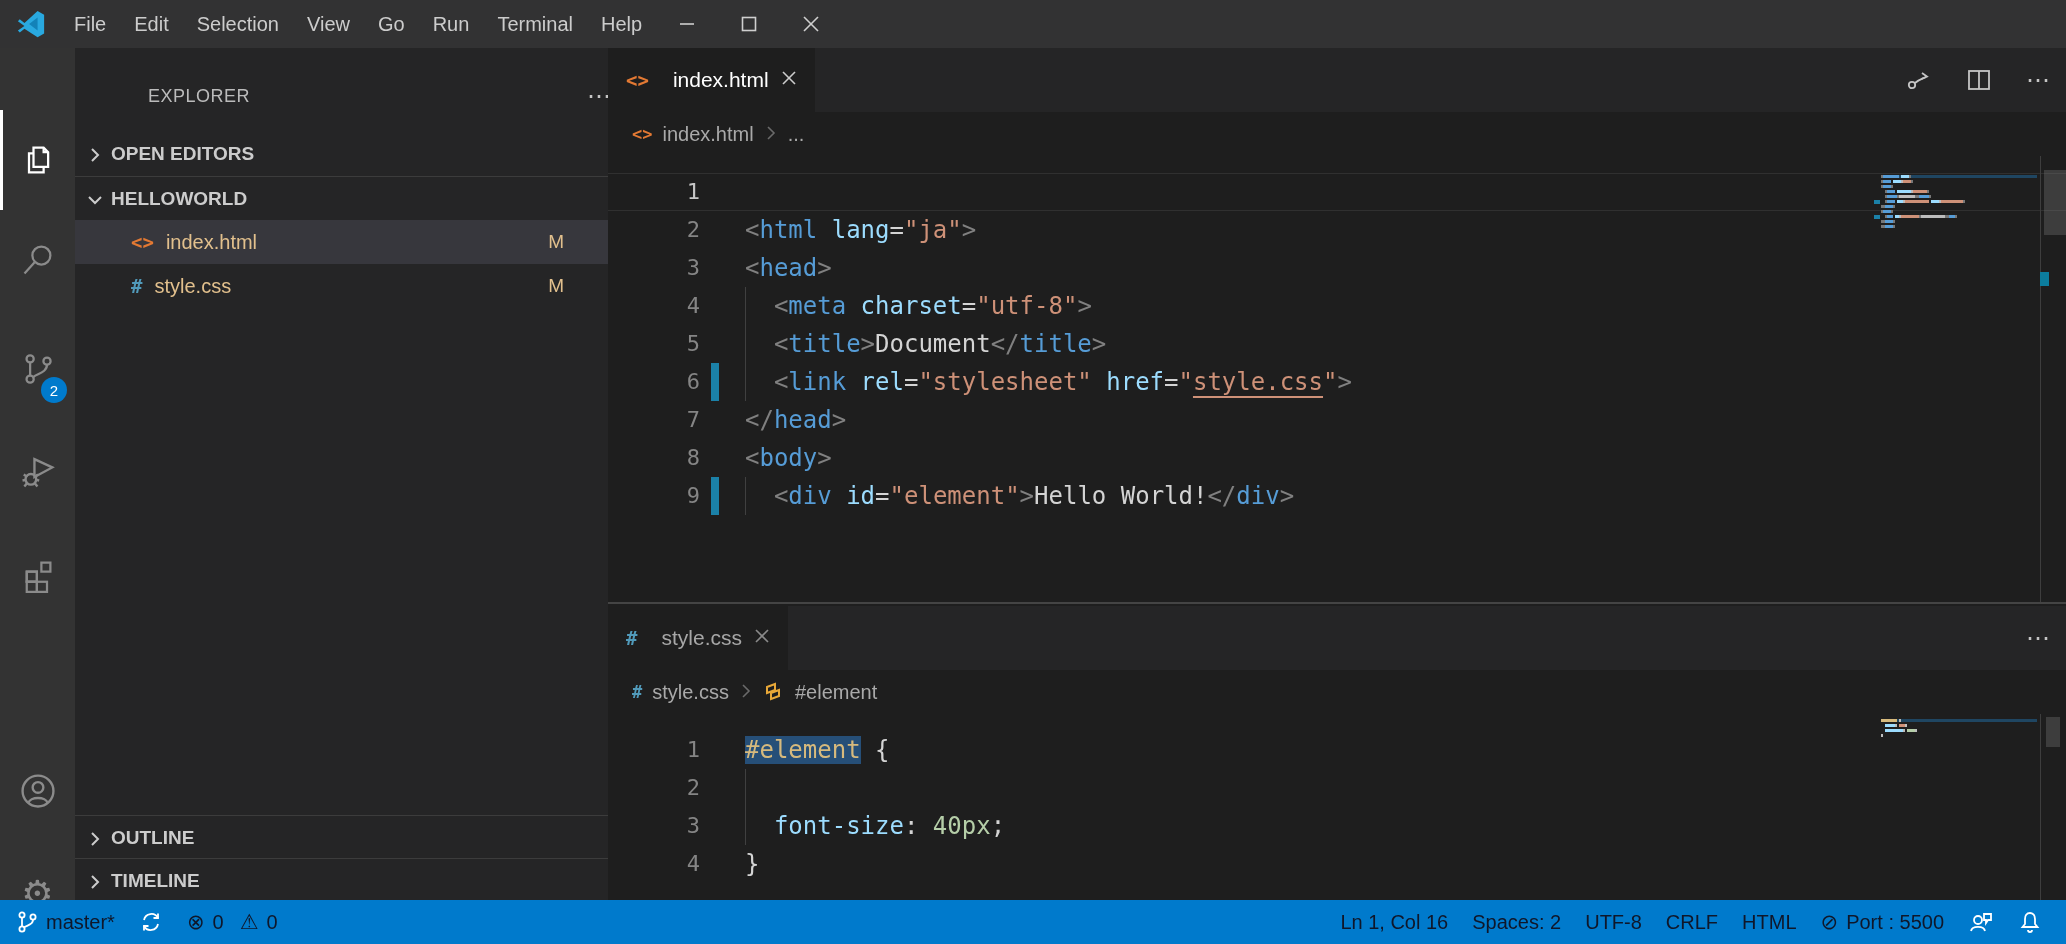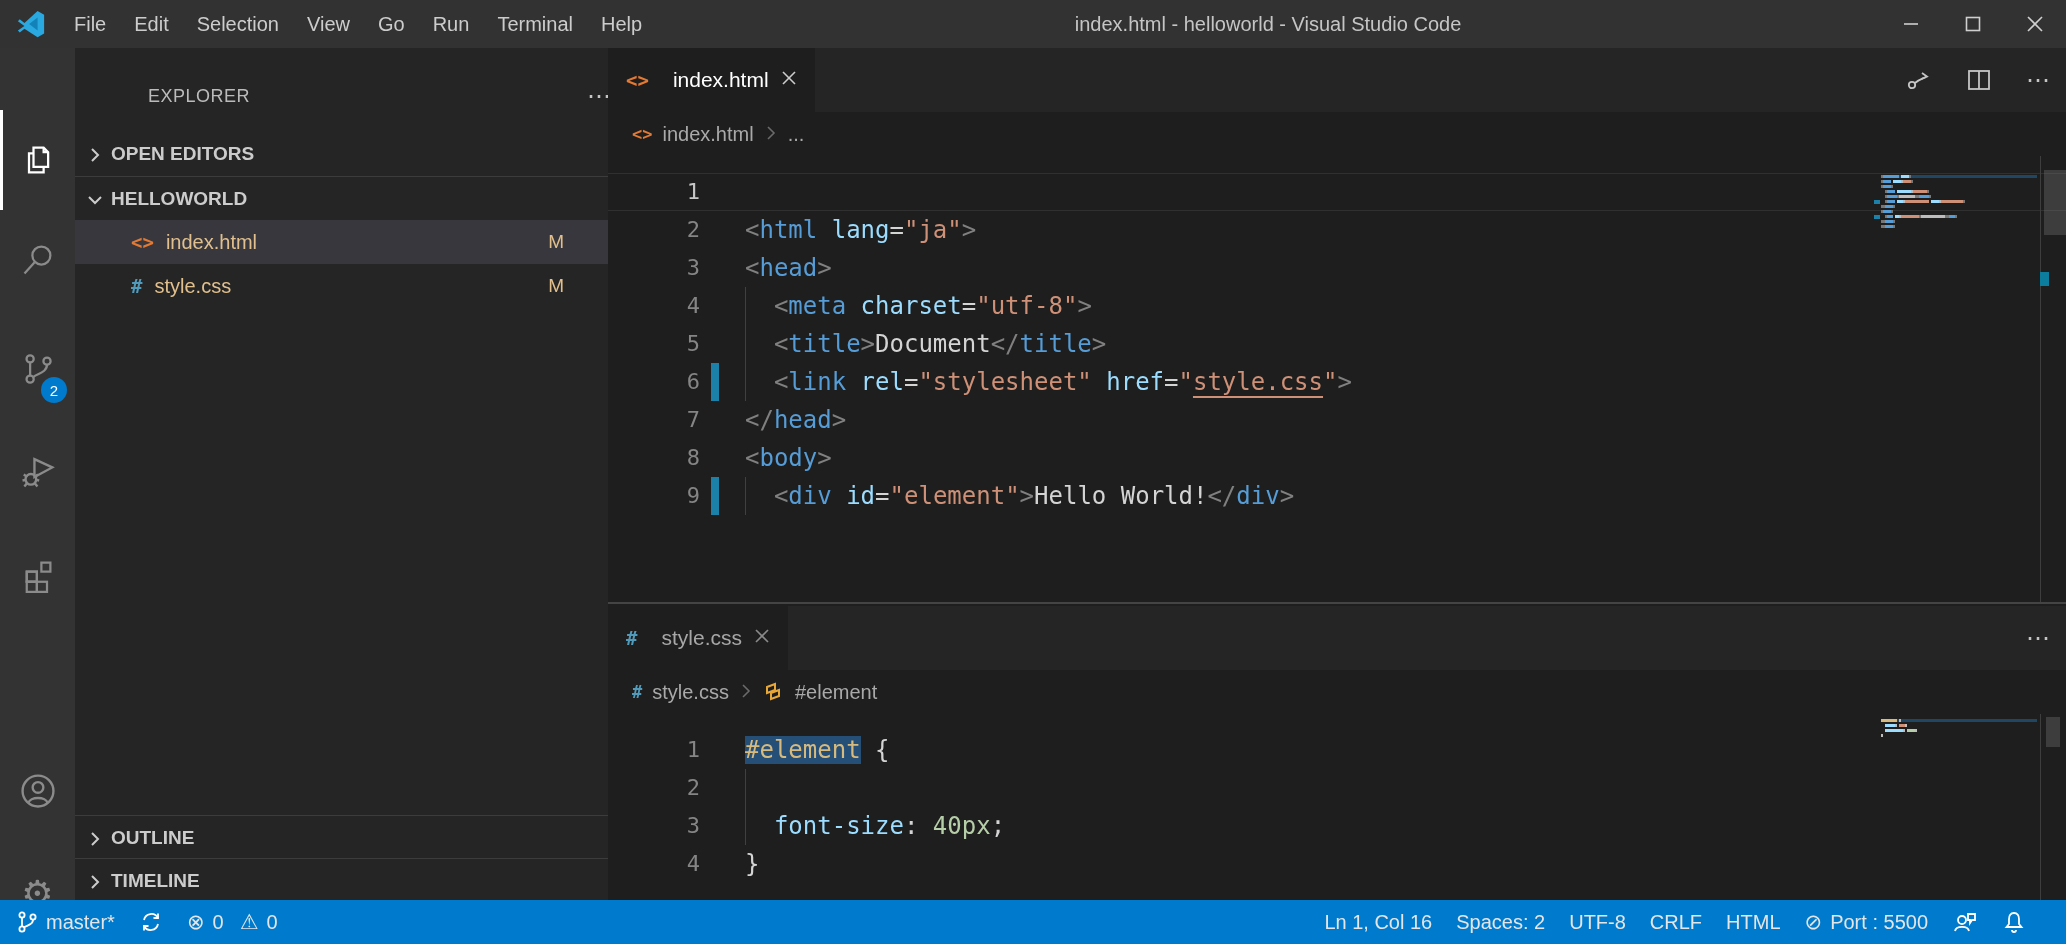--- a/index.html
+++ b/index.html
@@ -95,43 +95,42 @@
   .mm-row { height:3px; margin-bottom:2px; white-space:nowrap; }
   .mm-row.hl { background:#1f4662; }
   .mm-tok { display:inline-block; height:3px; vertical-align:top; }
   .sb-sep { position:absolute; width:1px; background:#3e3e3e; }
   .sb-thumb { position:absolute; background:rgba(121,121,121,.35); }
   .ov-mark { position:absolute; background:#0c7d9d; }
   .mm-mod { position:absolute; width:6px; height:4px; background:#1b81a8; }
 
   
   #statusbar { position:absolute; left:0; top:900px; width:2066px; height:44px; background:#007acc;
-               color:#e5e5e5; display:flex; align-items:flex-end; font-size:20px; }
+               color:#0f172a; display:flex; align-items:flex-end; font-size:20px; }
   .sb-item { display:flex; align-items:center; gap:8px; padding:0 12px; height:100%; }
   .sb-item svg { stroke:#ffffff; fill:none; stroke-width:1.8; }
   .uni { font-family:"DejaVu Sans", sans-serif; font-size:21px; }
-  #sb-right { margin-left:auto; display:flex; align-items:center; height:100%; padding-right:24px; }
+  #sb-right { margin-left:auto; display:flex; align-items:center; height:100%; padding-right:8px; }
 </style>
 </head>
 <body>
 
 <div id="titlebar">
   <svg id="logo" viewBox="0 0 32 32">
     <path fill="#29a9e0" d="M23 2 L9 15 L4 11 L2 13 L9 18 L2 23 L4 25 L9 21 L23 30 L30 26 V6 Z"></path>
     <path fill="#1382b8" d="M23 9 v14 l-9 -7 Z"></path>
   </svg>
   <span class="menu-item">File</span>
   <span class="menu-item">Edit</span>
   <span class="menu-item">Selection</span>
   <span class="menu-item">View</span>
   <span class="menu-item">Go</span>
   <span class="menu-item">Run</span>
   <span class="menu-item">Terminal</span>
   <span class="menu-item">Help</span>
-  <div id="title-center">index.html - helloworld - Visual Studio Code</div>
   <div class="win-btn">
     <svg width="18" height="18" viewBox="0 0 18 18" fill="none">
         <line x1="2" y1="9" x2="16" y2="9" stroke-width="1.6"></line>
       </svg>
   </div>
   <div class="win-btn">
     <svg width="18" height="18" viewBox="0 0 18 18" fill="none">
         <rect x="2.5" y="2.5" width="13" height="13" stroke-width="1.6"></rect>
       </svg>
   </div>

